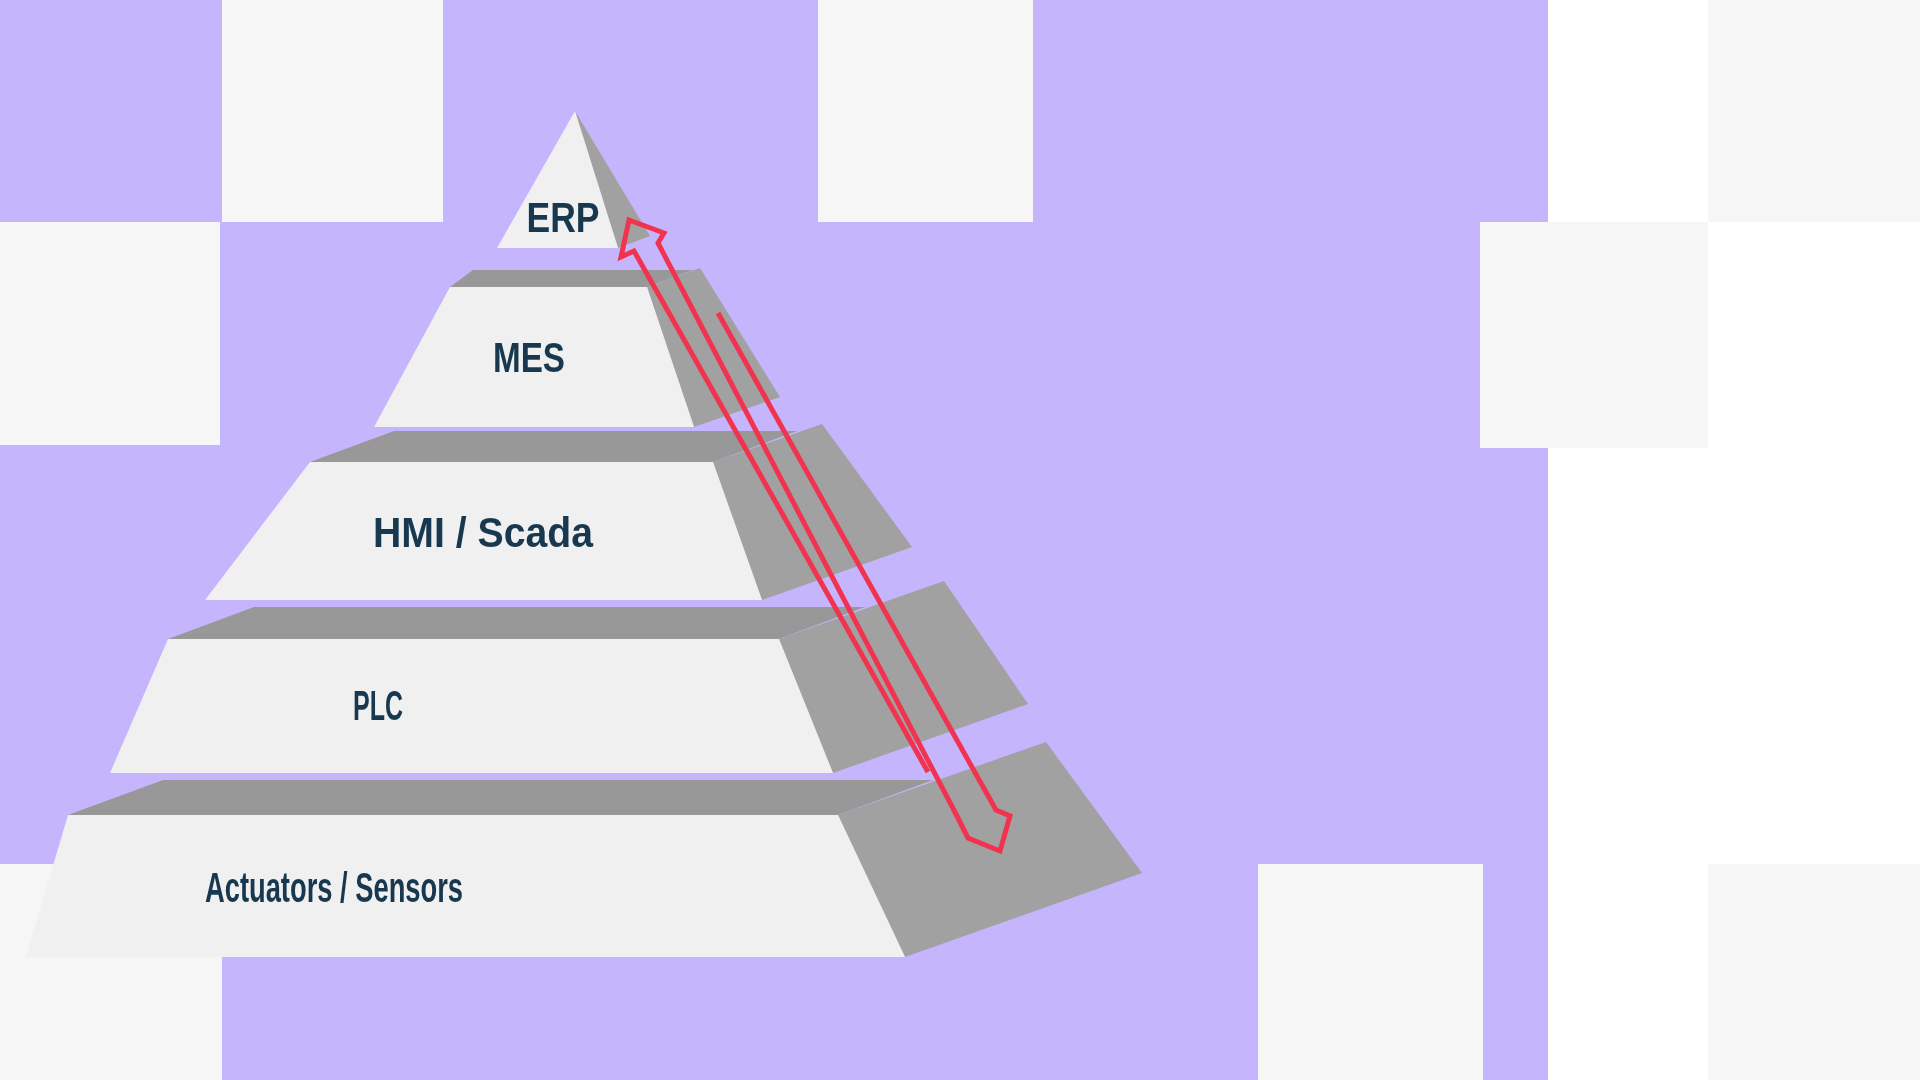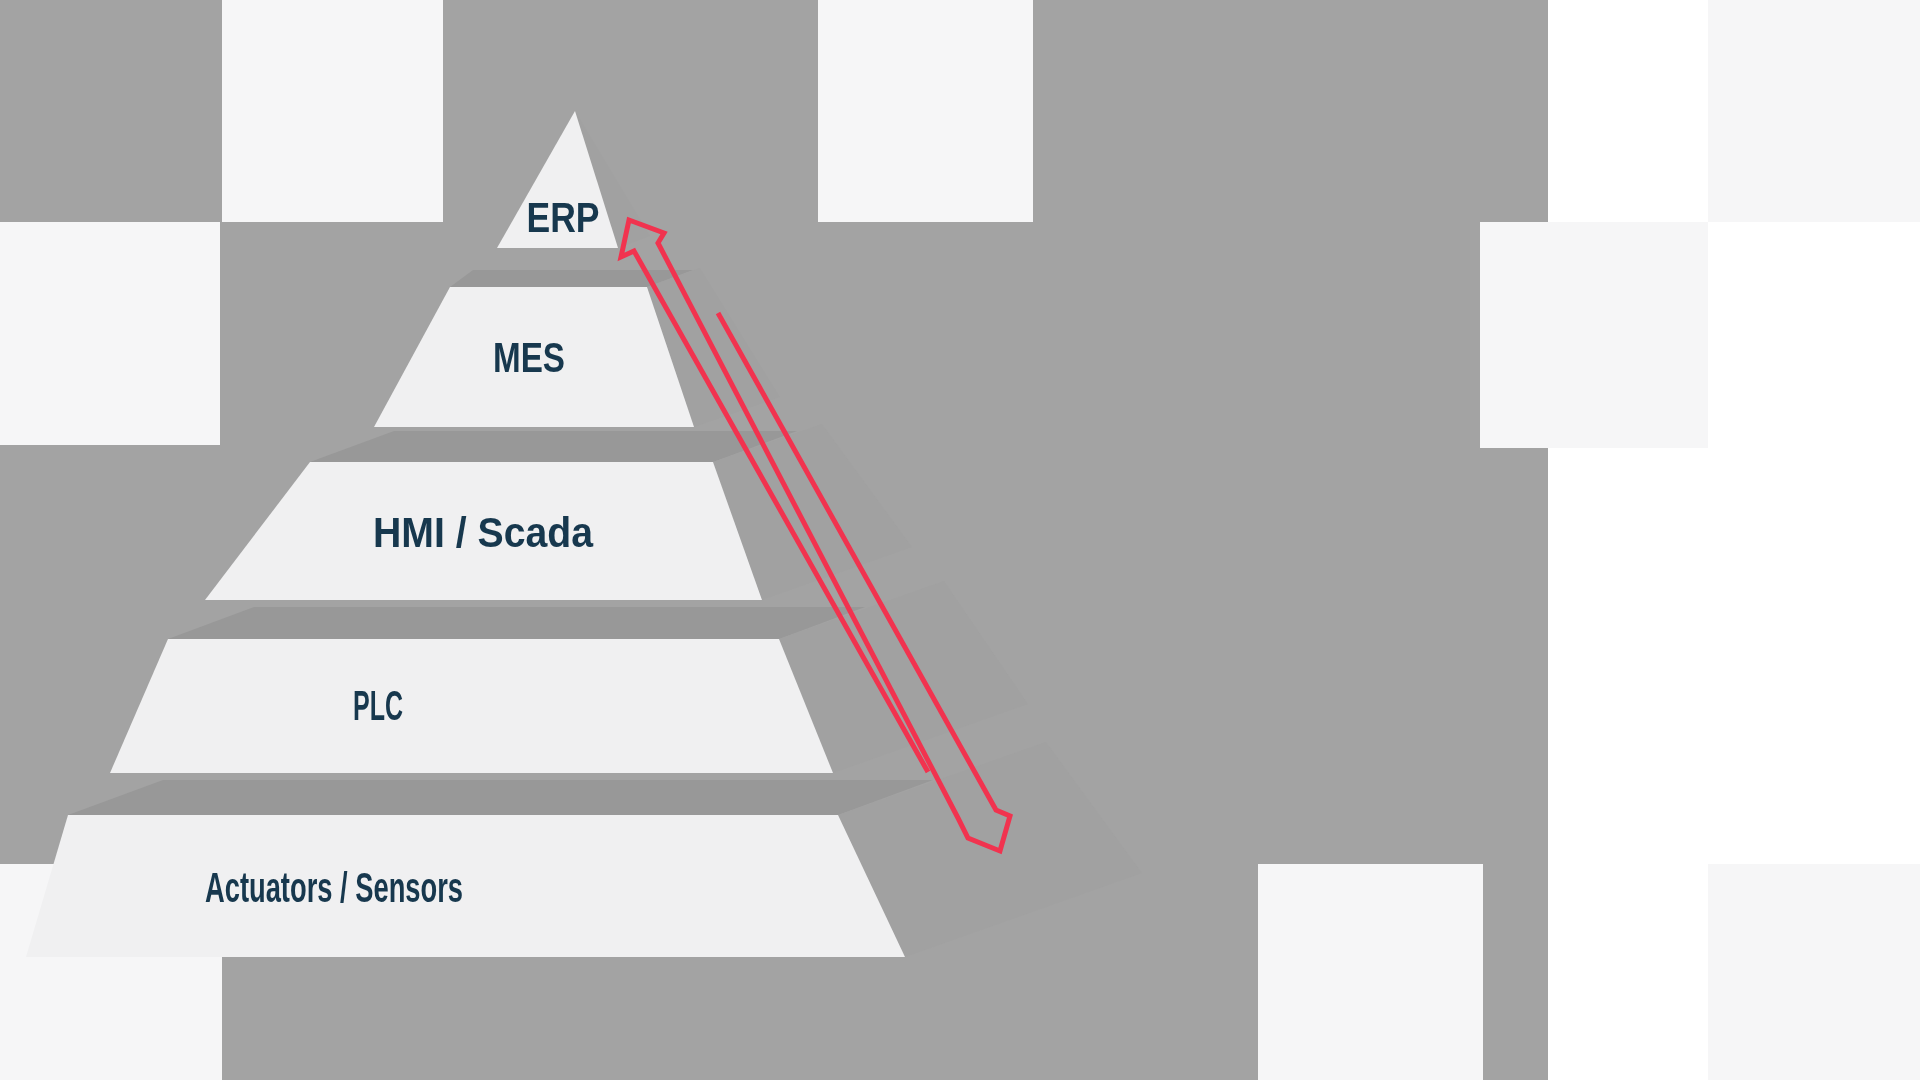--- a/index.html
+++ b/index.html
@@ -8,21 +8,21 @@
     background: #ffffff;
     width: 1920px;
     height: 1080px;
     overflow: hidden;
     font-family: "Liberation Sans", sans-serif;
   }
   #stage {
     position: relative;
     width: 1548px;
     height: 1080px;
-    background: #a3a3a3;
+    background: #c4b5fd;
   }
   #scene {
     position: absolute;
     left: 0;
     top: 0;
   }
   text.layer-label {
     font-family: "Liberation Sans", "DejaVu Sans", sans-serif;
     font-weight: 700;
   }

